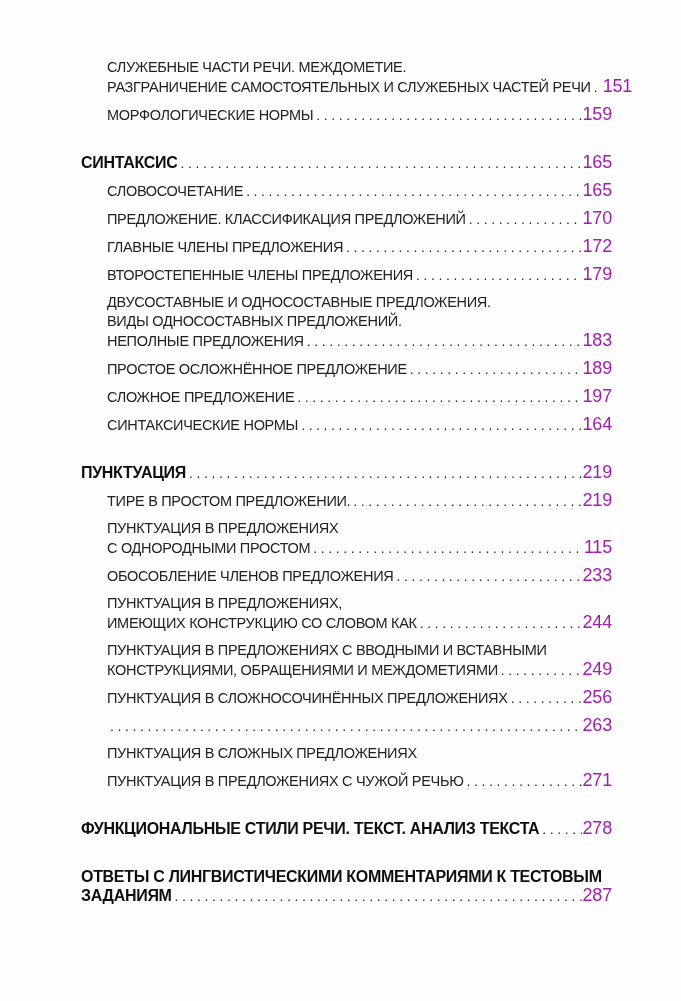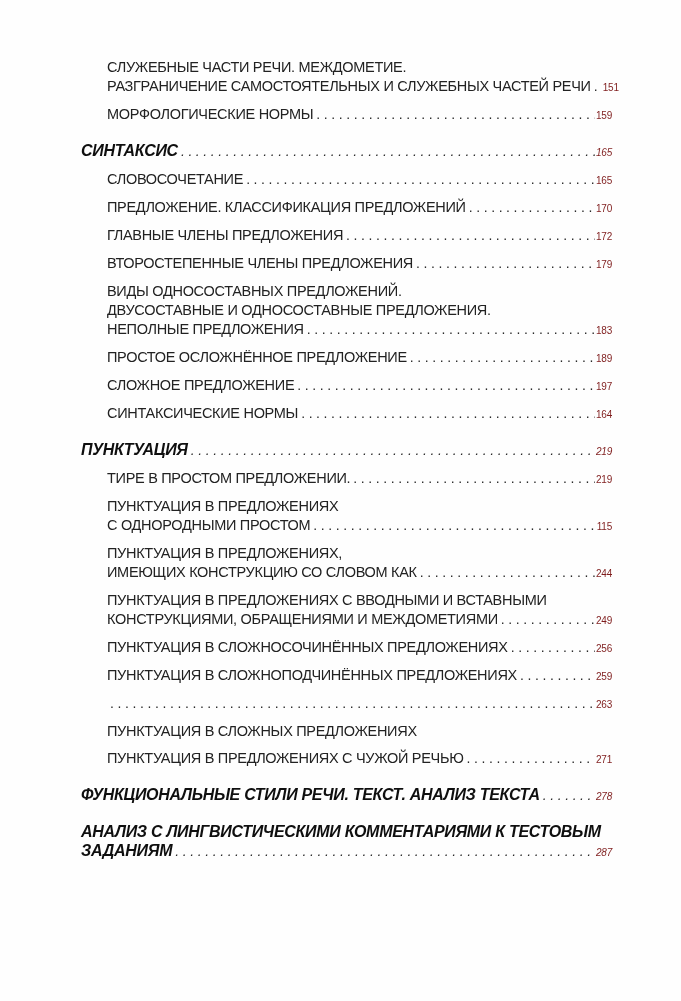--- a/index.html
+++ b/index.html
@@ -26,26 +26,25 @@
     text-align: center;
   }
   .entry.sub {
     padding-left: 26px;
     font-size: 14.5px;
     font-weight: normal;
     letter-spacing: -0.3px;
     color: #222222;
   }
   .entry.main {
-    margin-top: 16px;
+    margin-top: 28px;
     font-size: 16px;
     font-weight: bold;
     letter-spacing: -0.3px;
     color: #0f0f0f;
-    font-style: italic;
   }
   .line {
     display: flex;
     align-items: baseline;
     line-height: 19px;
   }
   .text {
     white-space: nowrap;
   }
   .italic {
@@ -60,24 +59,24 @@
   }
   .leader::after {
     content: "..........................................................................................................................";
     font-size: 14px;
     font-weight: normal;
     letter-spacing: 3.6px;
     color: #2a2a2a;
   }
   .page-num {
     flex: 0 0 auto;
-    font-size: 10px;
+    font-size: 18px;
     font-weight: normal;
     letter-spacing: -0.2px;
-    color: #7f1d1d;
+    color: #a21caf;
   }
 </style>
 </head>
 <body>
 
 <div class="book-page">
   <div class="toc-list">
       <div class="entry sub">
         <div class="line">
           <span class="text"><span>СЛУЖЕБНЫЕ ЧАСТИ РЕЧИ. МЕЖДОМЕТИЕ.</span></span>
@@ -125,26 +124,26 @@
       </div>
       <div class="entry sub">
         <div class="line">
           <span class="text"><span>ВТОРОСТЕПЕННЫЕ ЧЛЕНЫ ПРЕДЛОЖЕНИЯ</span></span>
           <span class="leader"></span>
           <span class="page-num">179</span>
         </div>
       </div>
       <div class="entry sub">
         <div class="line">
+          <span class="text"><span>ДВУСОСТАВНЫЕ И ОДНОСОСТАВНЫЕ ПРЕДЛОЖЕНИЯ.</span></span>
+        </div>
+        <div class="line">
           <span class="text"><span>ВИДЫ ОДНОСОСТАВНЫХ ПРЕДЛОЖЕНИЙ.</span></span>
         </div>
         <div class="line">
-          <span class="text"><span>ДВУСОСТАВНЫЕ И ОДНОСОСТАВНЫЕ ПРЕДЛОЖЕНИЯ.</span></span>
-        </div>
-        <div class="line">
           <span class="text"><span>НЕПОЛНЫЕ ПРЕДЛОЖЕНИЯ</span></span>
           <span class="leader"></span>
           <span class="page-num">183</span>
         </div>
       </div>
       <div class="entry sub">
         <div class="line">
           <span class="text"><span>ПРОСТОЕ ОСЛОЖНЁННОЕ ПРЕДЛОЖЕНИЕ</span></span>
           <span class="leader"></span>
           <span class="page-num">189</span>
@@ -183,20 +182,27 @@
           <span class="text"><span>ПУНКТУАЦИЯ В ПРЕДЛОЖЕНИЯХ</span></span>
         </div>
         <div class="line">
           <span class="text"><span>С ОДНОРОДНЫМИ ПРОСТОМ</span></span>
           <span class="leader"></span>
           <span class="page-num">115</span>
         </div>
       </div>
       <div class="entry sub">
         <div class="line">
+          <span class="text"><span>ОБОСОБЛЕНИЕ ЧЛЕНОВ ПРЕДЛОЖЕНИЯ</span></span>
+          <span class="leader"></span>
+          <span class="page-num">233</span>
+        </div>
+      </div>
+      <div class="entry sub">
+        <div class="line">
           <span class="text"><span>ПУНКТУАЦИЯ В ПРЕДЛОЖЕНИЯХ,</span></span>
         </div>
         <div class="line">
           <span class="text"><span>ИМЕЮЩИХ КОНСТРУКЦИЮ СО СЛОВОМ </span><span class="italic">КАК</span></span>
           <span class="leader"></span>
           <span class="page-num">244</span>
         </div>
       </div>
       <div class="entry sub">
         <div class="line">
@@ -210,27 +216,20 @@
       </div>
       <div class="entry sub">
         <div class="line">
           <span class="text"><span>ПУНКТУАЦИЯ В СЛОЖНОСОЧИНЁННЫХ ПРЕДЛОЖЕНИЯХ</span></span>
           <span class="leader"></span>
           <span class="page-num">256</span>
         </div>
       </div>
       <div class="entry sub">
         <div class="line">
-          <span class="text"><span>ПУНКТУАЦИЯ В СЛОЖНОПОДЧИНЁННЫХ ПРЕДЛОЖЕНИЯХ</span></span>
-          <span class="leader"></span>
-          <span class="page-num">259</span>
-        </div>
-      </div>
-      <div class="entry sub">
-        <div class="line">
           <span class="leader"></span>
           <span class="page-num">263</span>
         </div>
       </div>
       <div class="entry sub">
         <div class="line">
           <span class="text"><span>ПУНКТУАЦИЯ В СЛОЖНЫХ ПРЕДЛОЖЕНИЯХ</span></span>
         </div>
       </div>
       <div class="entry sub">
@@ -242,21 +241,21 @@
       </div>
       <div class="entry main">
         <div class="line">
           <span class="text"><span>ФУНКЦИОНАЛЬНЫЕ СТИЛИ РЕЧИ. ТЕКСТ. АНАЛИЗ ТЕКСТА</span></span>
           <span class="leader"></span>
           <span class="page-num">278</span>
         </div>
       </div>
       <div class="entry main">
         <div class="line">
-          <span class="text"><span>АНАЛИЗ С ЛИНГВИСТИЧЕСКИМИ КОММЕНТАРИЯМИ К ТЕСТОВЫМ</span></span>
+          <span class="text"><span>ОТВЕТЫ С ЛИНГВИСТИЧЕСКИМИ КОММЕНТАРИЯМИ К ТЕСТОВЫМ</span></span>
         </div>
         <div class="line">
           <span class="text"><span>ЗАДАНИЯМ</span></span>
           <span class="leader"></span>
           <span class="page-num">287</span>
         </div>
       </div>
     </div>
 </div>
 

